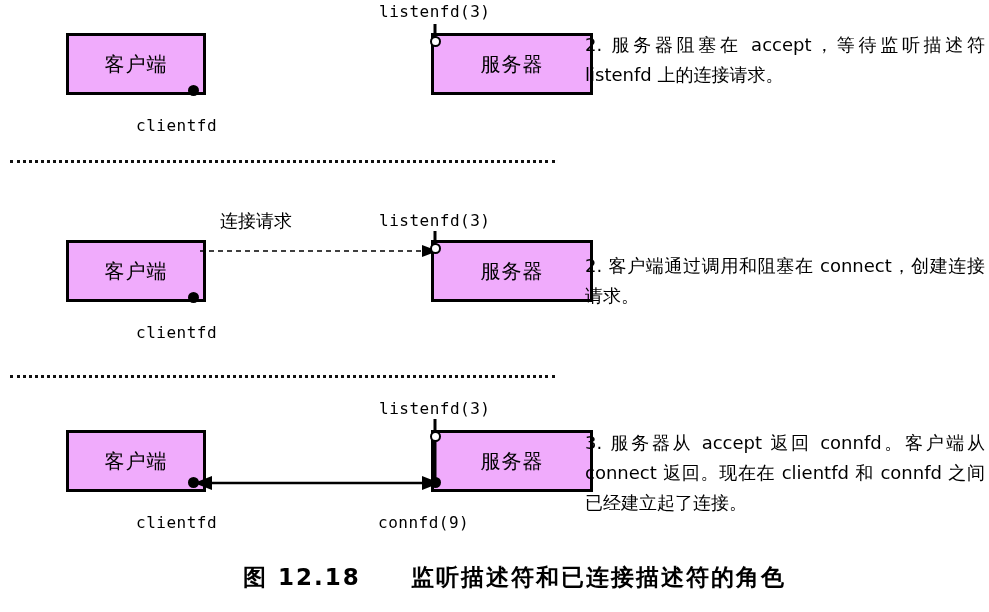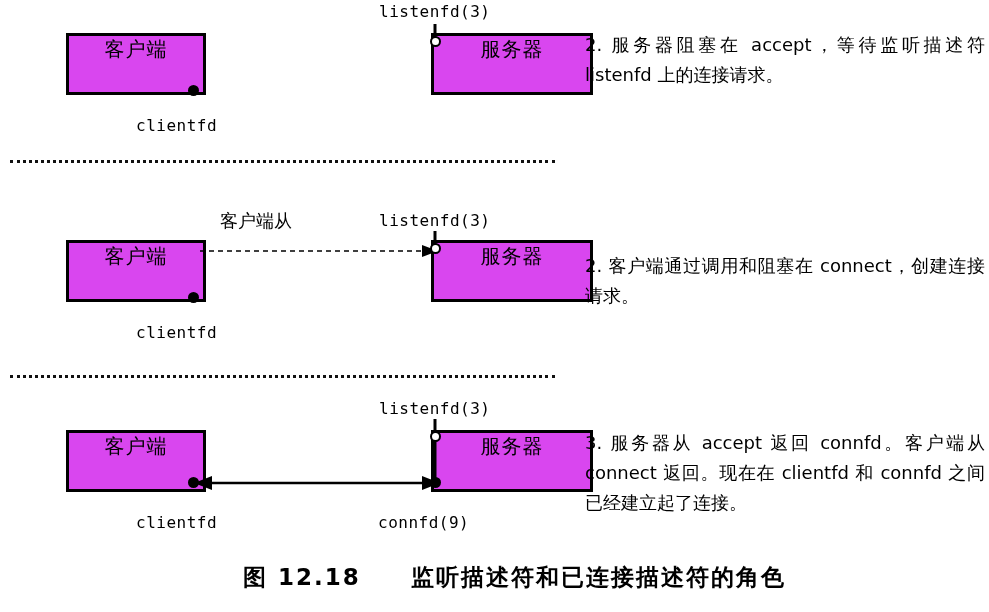--- a/index.html
+++ b/index.html
@@ -32,23 +32,24 @@
     margin-left: 48px;
   }
   .panel-1 { top: 0px;   height: 160px; }
   .panel-2 { top: 195px; height: 160px; }
   .panel-3 { top: 385px; height: 160px; }
 
   
   .box {
     position: absolute;
     border: 3px solid #000;
-    background: #d946ef;
+    background: #f0abfc;
     box-sizing: border-box;
     display: flex;
+    align-items: center;
     justify-content: center;
     font-family: "DejaVu Sans", sans-serif;
     font-size: 20px;
     letter-spacing: 1px;
   }
   .client-box {
     left: 18px;
     width: 140px;
     height: 62px;
   }
@@ -167,21 +168,21 @@
 
     <div class="dot" style="left:140px; top:85px;"></div>
 
     <div class="mono-label" style="left:88px; top:116px;">clientfd</div>
   </div>
 
   <div class="sep sep-1"></div>
 
   <div class="panel panel-2">
 
-    <div class="cjk-label" style="left:172px; top:14px;">客户端从</div>
+    <div class="cjk-label" style="left:172px; top:14px;">连接请求</div>
 
     <div class="mono-label" style="left:331px; top:16px;">listenfd(3)</div>
 
     <div class="box client-box" style="top:45px;">
       <span>客户端</span>
     </div>
 
     <div class="box server-box" style="top:45px;">
       <span>服务器</span>
     </div>

